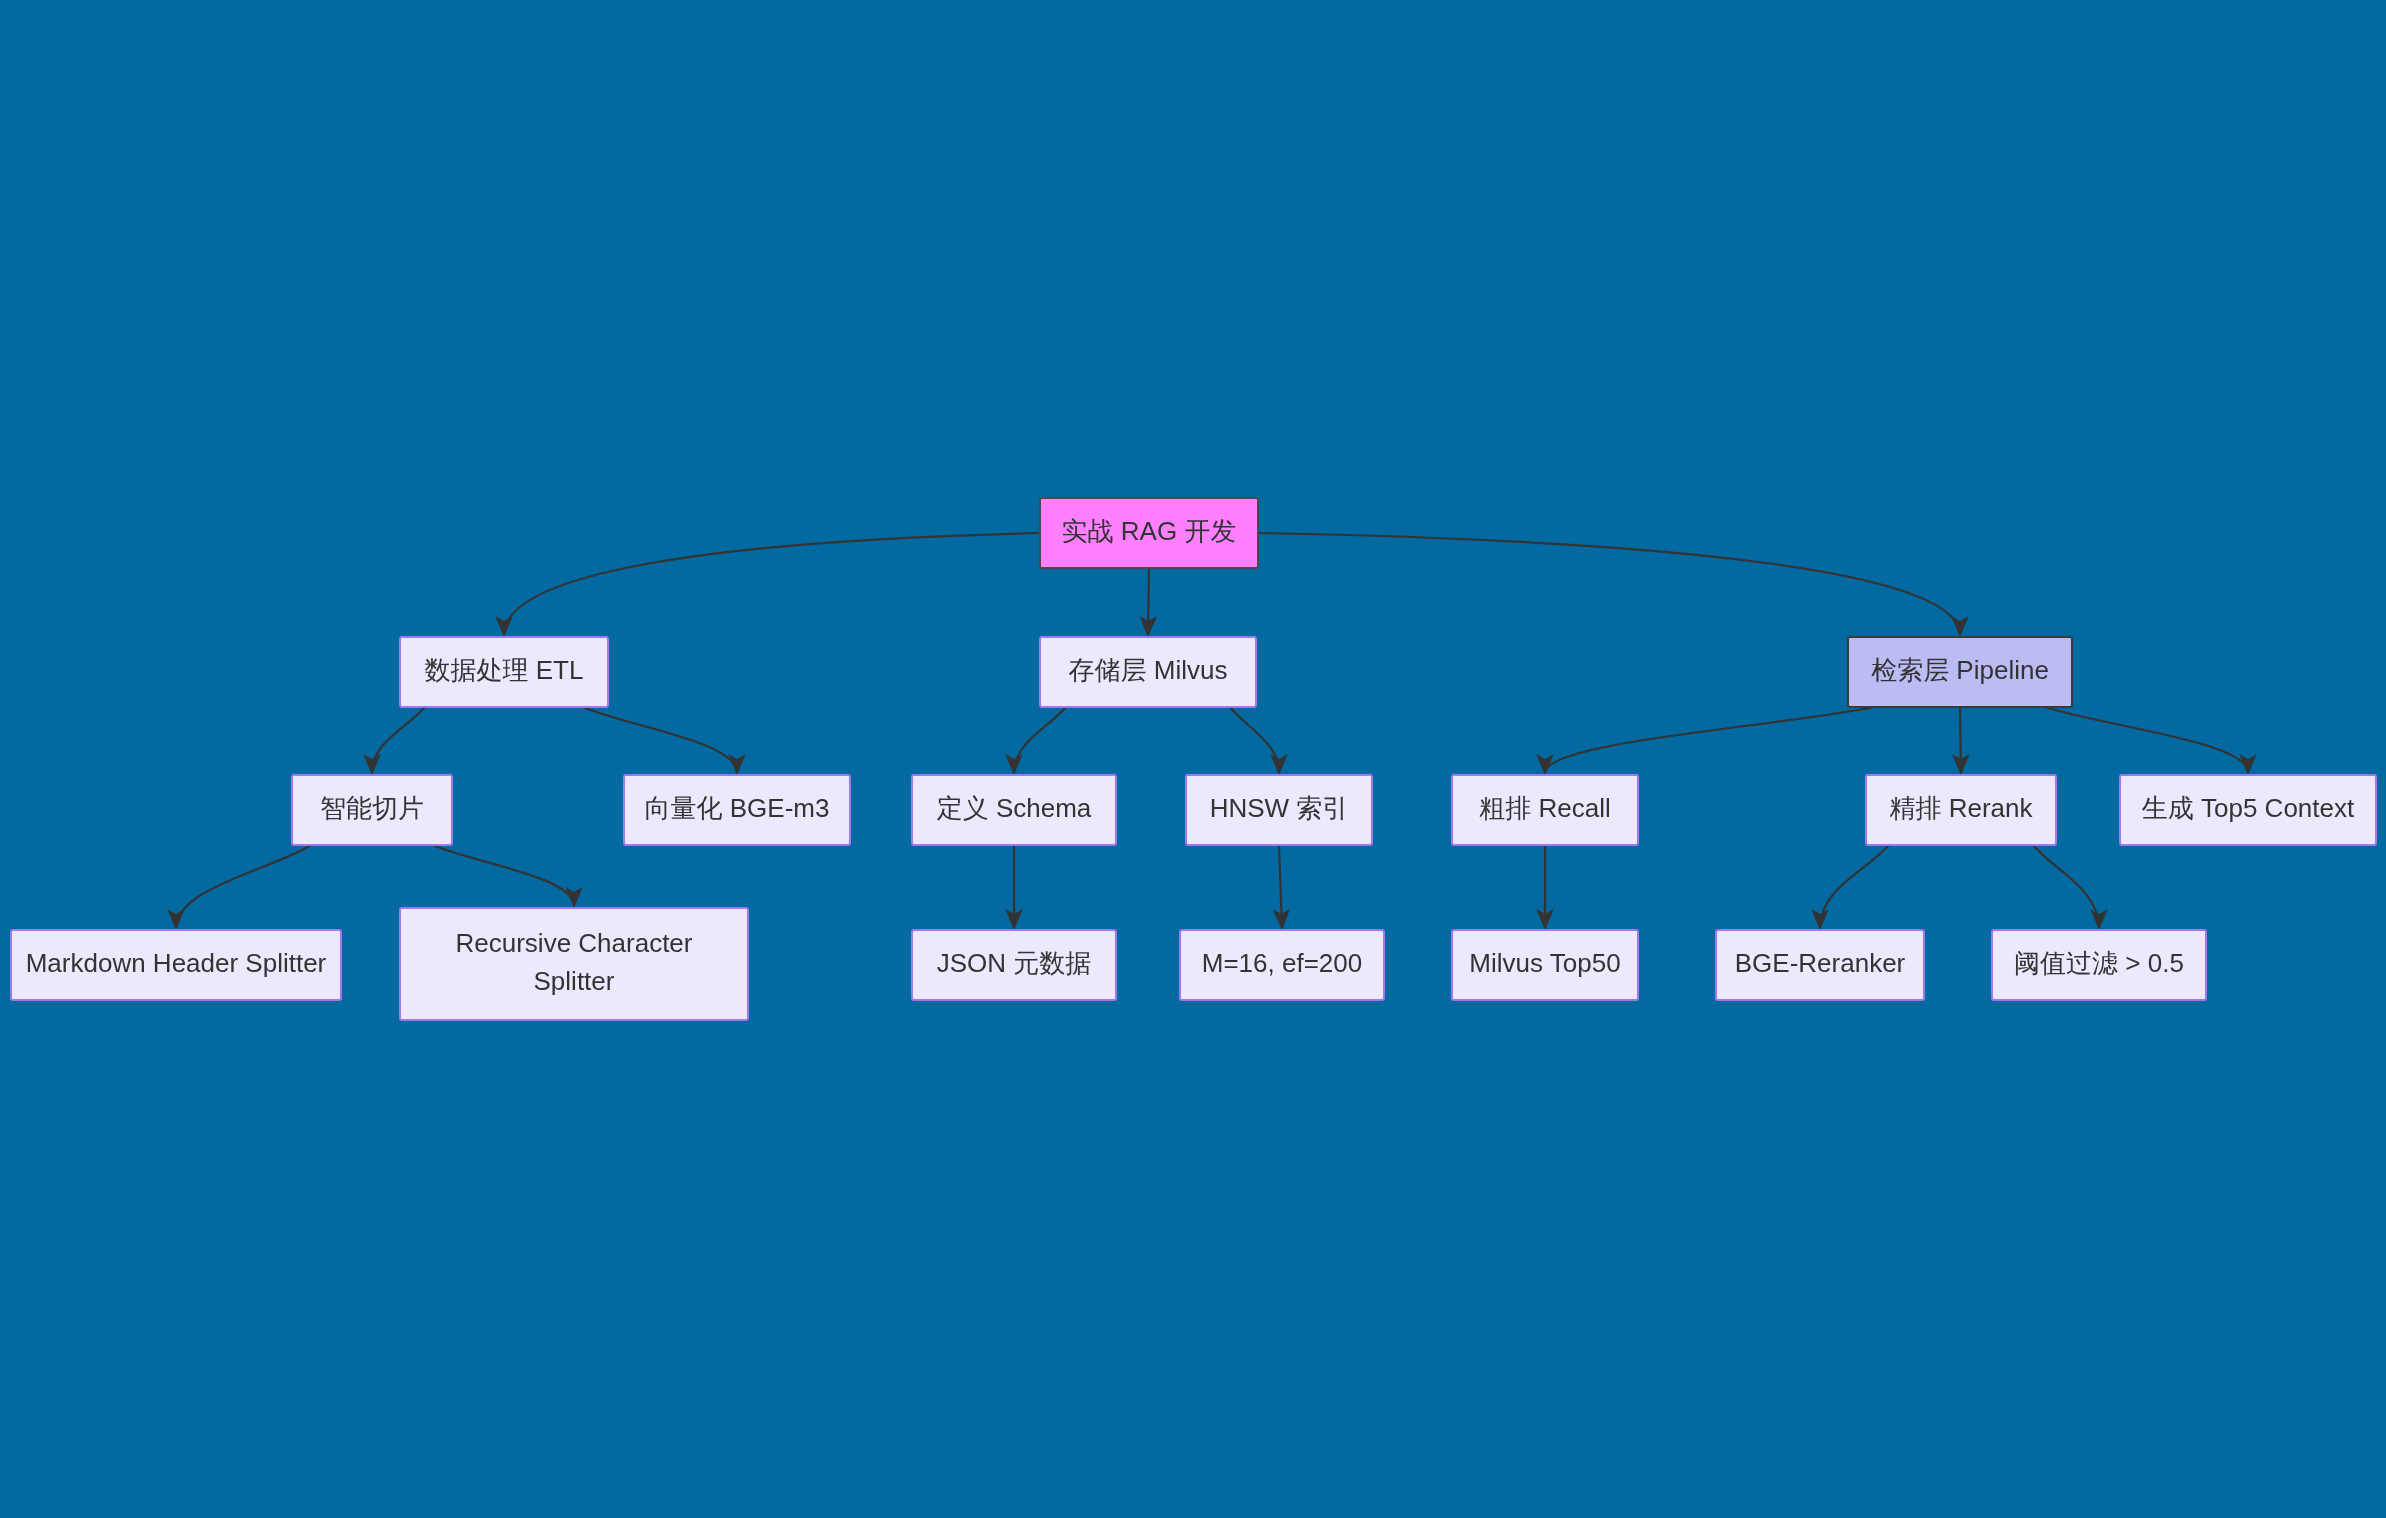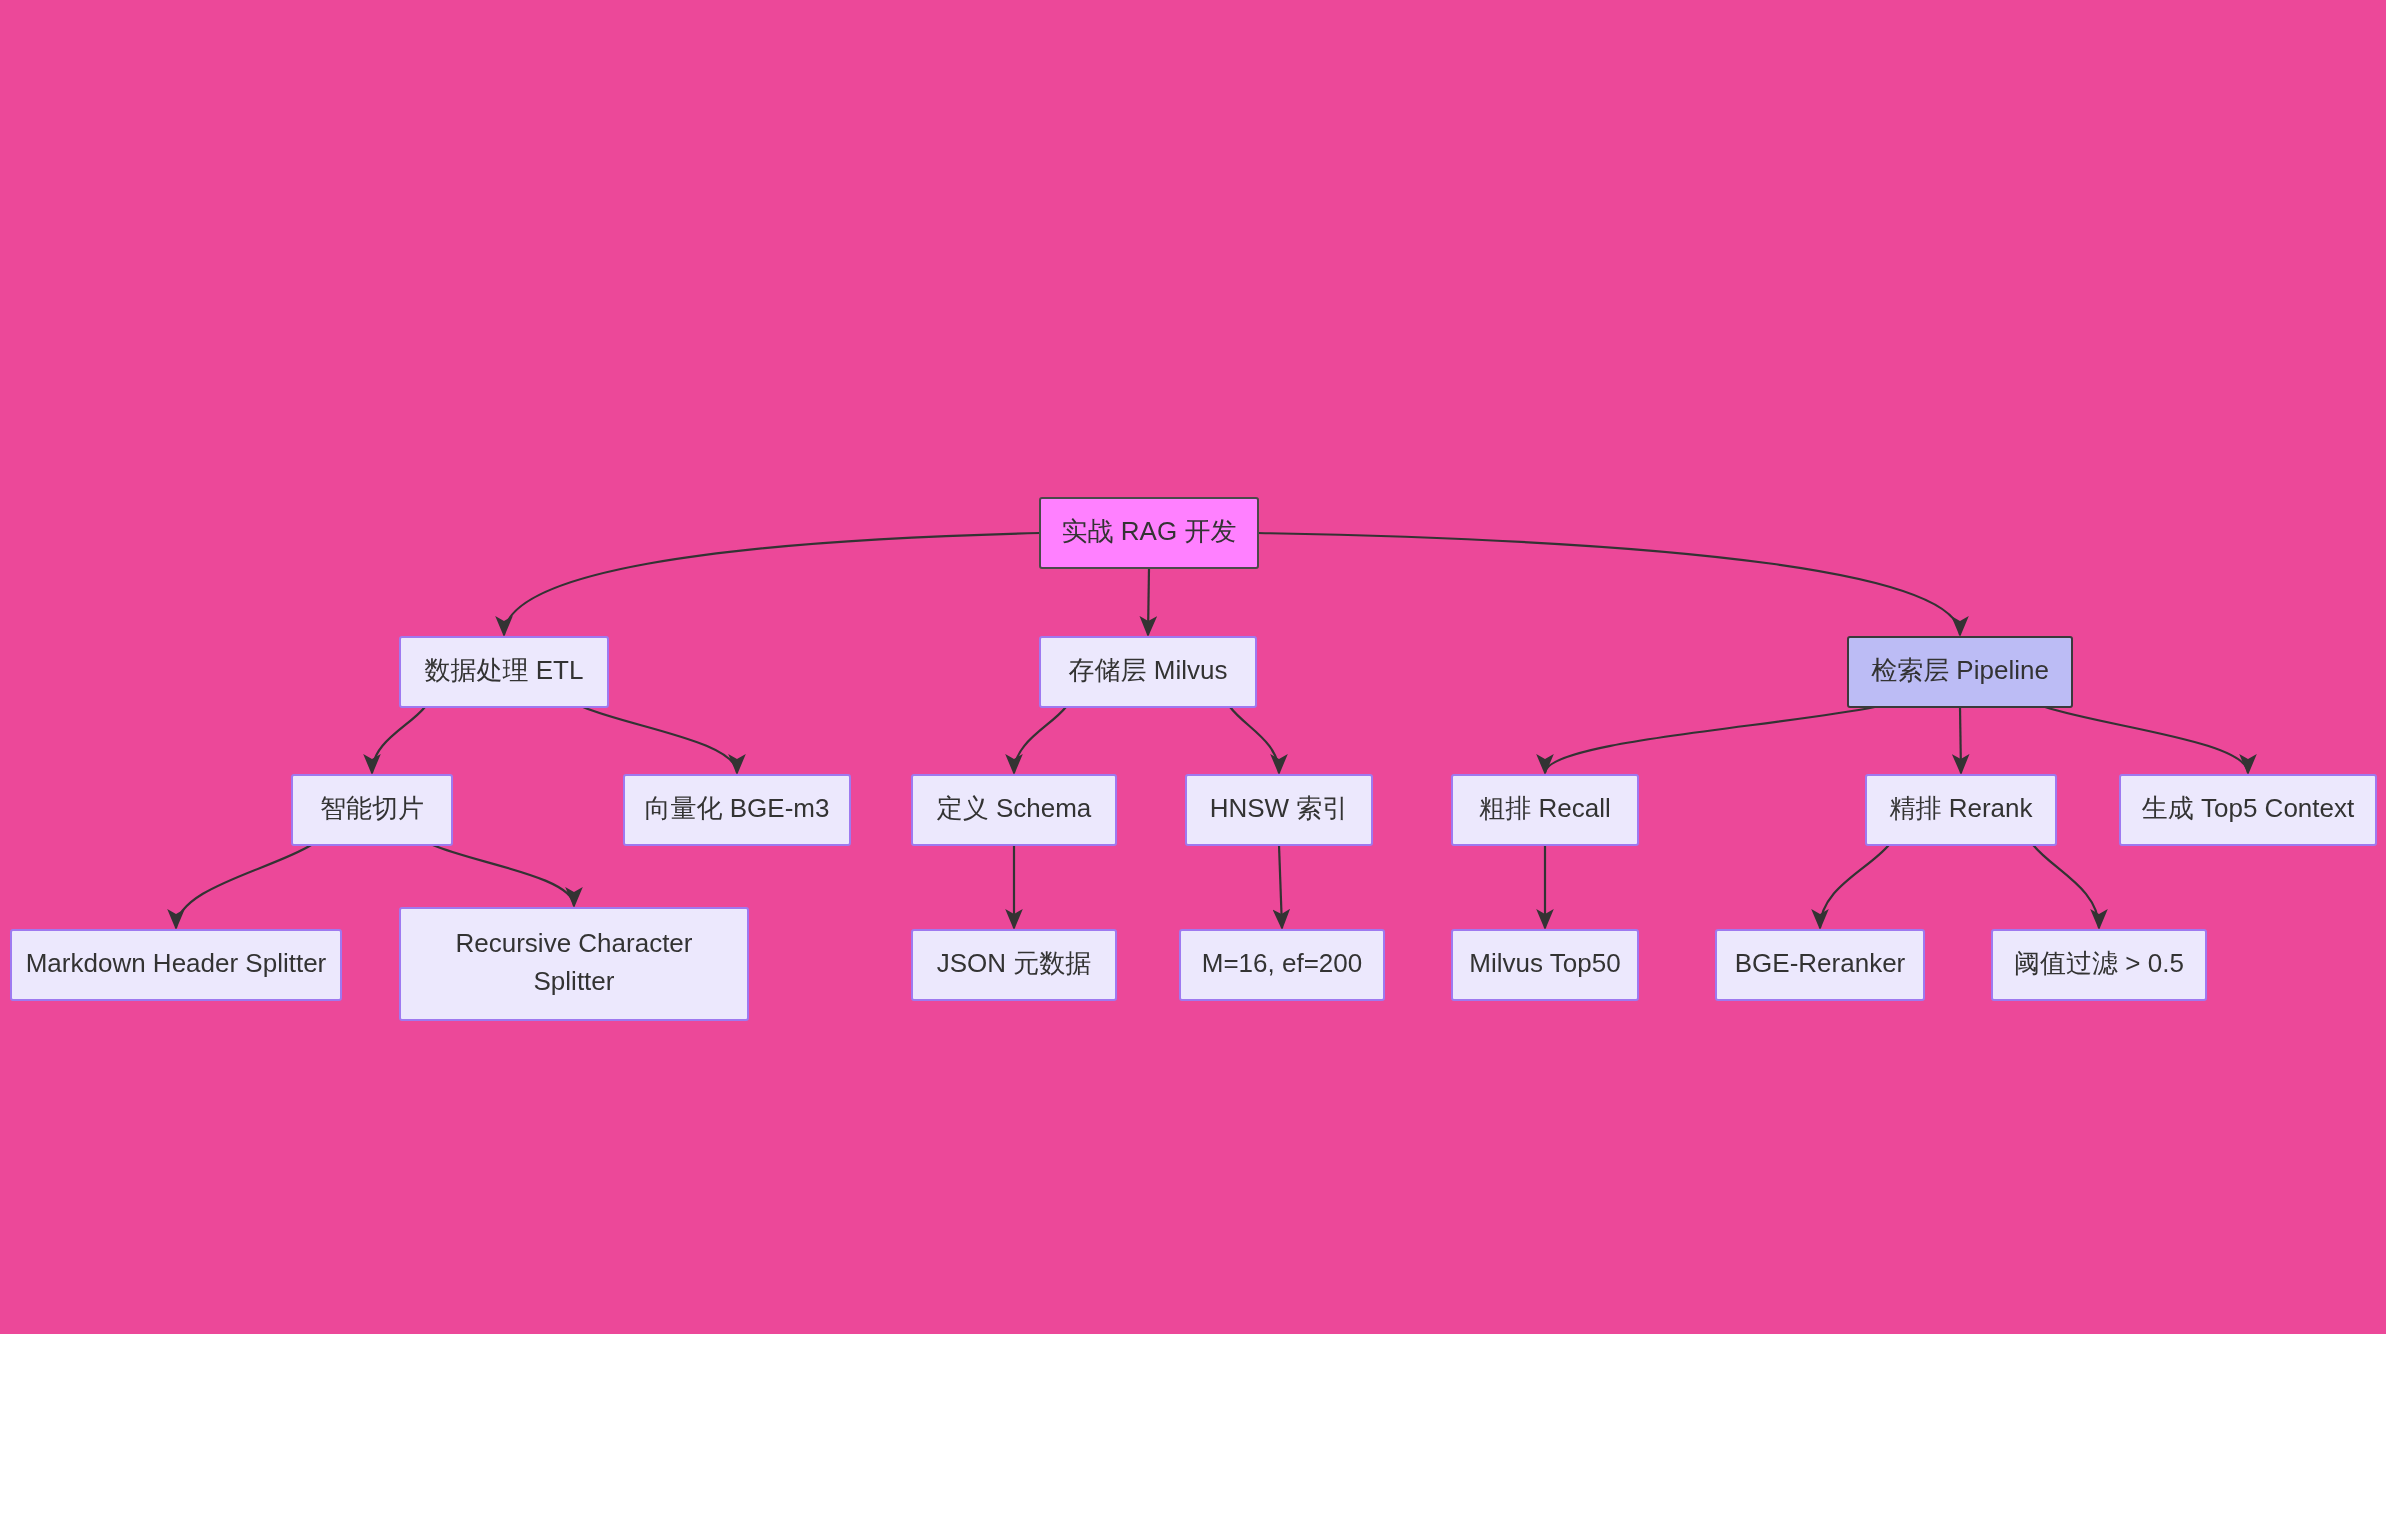--- a/index.html
+++ b/index.html
@@ -9,22 +9,22 @@
   }
   body {
     width: 2386px;
     height: 1518px;
     font-family: "Liberation Sans", "DejaVu Sans", sans-serif;
     overflow: hidden;
   }
   #diagram-root {
     position: relative;
     width: 2386px;
-    height: 1334px;
-    background: #ec4899;
+    height: 1518px;
+    background: #0369a1;
   }
   svg.flow {
     position: absolute;
     left: 0;
     top: 0;
     width: 2386px;
     height: 1518px;
   }
   .node-rect {
     stroke-width: 2;

